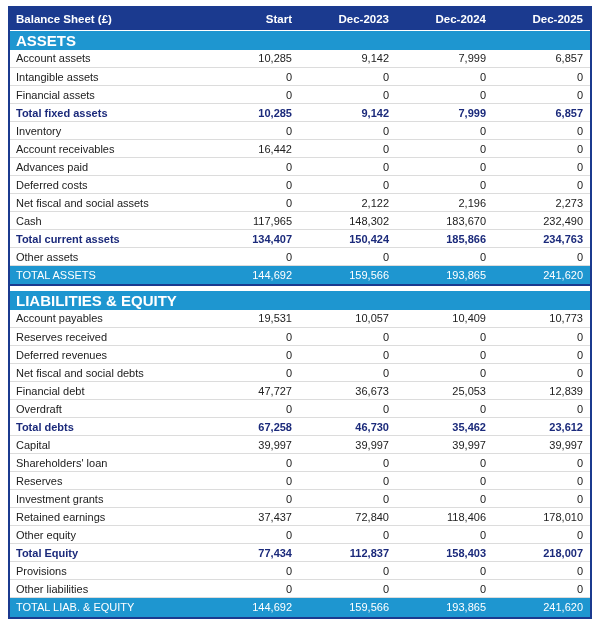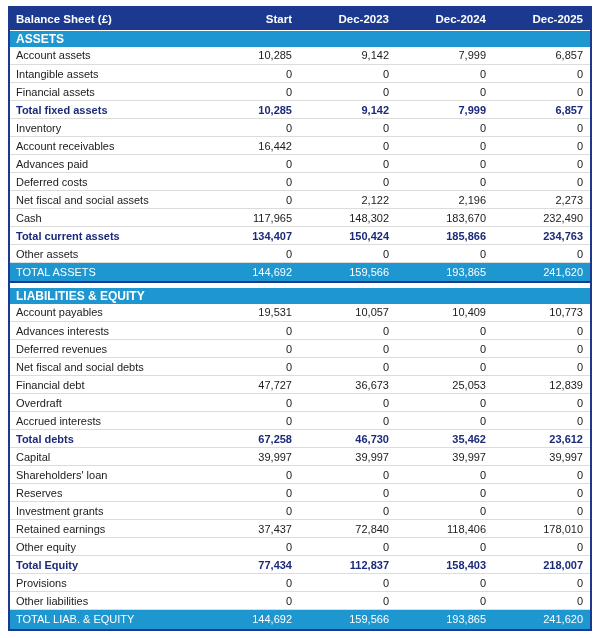--- a/index.html
+++ b/index.html
@@ -42,21 +42,21 @@
     border-bottom: 1px solid #ffffff;
     white-space: nowrap;
   }
   tr.hdr th.lbl { text-align: left; padding-left: 6px; }
   tr.hdr th.num { text-align: right; padding-right: 7px; }
 
   tr.section td {
     background: var(--cyan);
     color: #ffffff;
     font-weight: bold;
-    font-size: 12px;
+    font-size: 15px;
     height: 16px;
     text-align: left;
     padding-left: 6px;
     white-space: nowrap;
   }
 
   tr.data td {
     height: 18px;
     border-bottom: 1px solid var(--sep);
     background: #ffffff;
@@ -210,21 +210,21 @@
           <td class="lbl" colspan="5">LIABILITIES &amp; EQUITY</td>
         </tr>
         <tr class="data">
           <td class="lbl">Account payables</td>
           <td class="num">19,531</td>
           <td class="num">10,057</td>
           <td class="num">10,409</td>
           <td class="num">10,773</td>
         </tr>
         <tr class="data">
-          <td class="lbl">Advances interests</td>
+          <td class="lbl">Reserves received</td>
           <td class="num">0</td>
           <td class="num">0</td>
           <td class="num">0</td>
           <td class="num">0</td>
         </tr>
         <tr class="data">
           <td class="lbl">Deferred revenues</td>
           <td class="num">0</td>
           <td class="num">0</td>
           <td class="num">0</td>
@@ -239,27 +239,20 @@
         </tr>
         <tr class="data">
           <td class="lbl">Financial debt</td>
           <td class="num">47,727</td>
           <td class="num">36,673</td>
           <td class="num">25,053</td>
           <td class="num">12,839</td>
         </tr>
         <tr class="data">
           <td class="lbl">Overdraft</td>
-          <td class="num">0</td>
-          <td class="num">0</td>
-          <td class="num">0</td>
-          <td class="num">0</td>
-        </tr>
-        <tr class="data">
-          <td class="lbl">Accrued interests</td>
           <td class="num">0</td>
           <td class="num">0</td>
           <td class="num">0</td>
           <td class="num">0</td>
         </tr>
         <tr class="data subtotal">
           <td class="lbl">Total debts</td>
           <td class="num">67,258</td>
           <td class="num">46,730</td>
           <td class="num">35,462</td>

